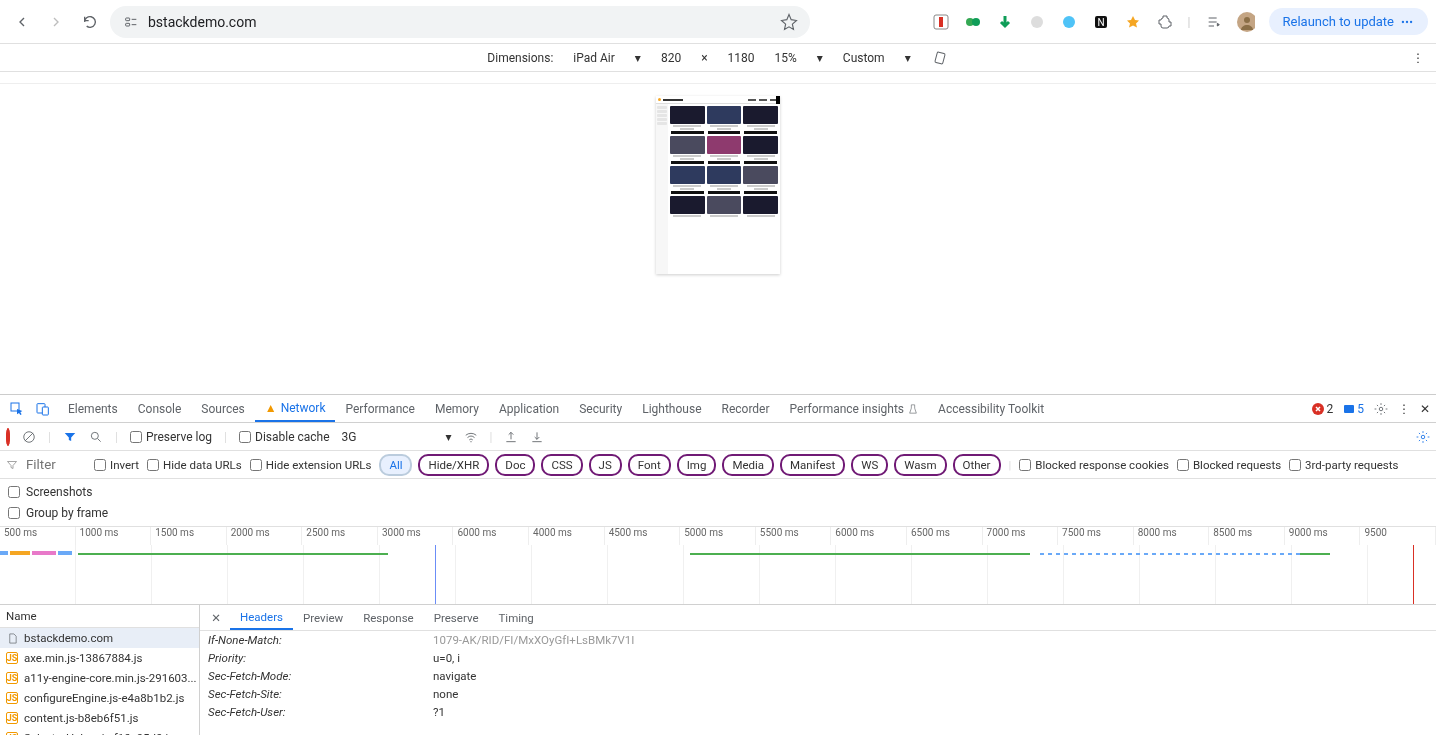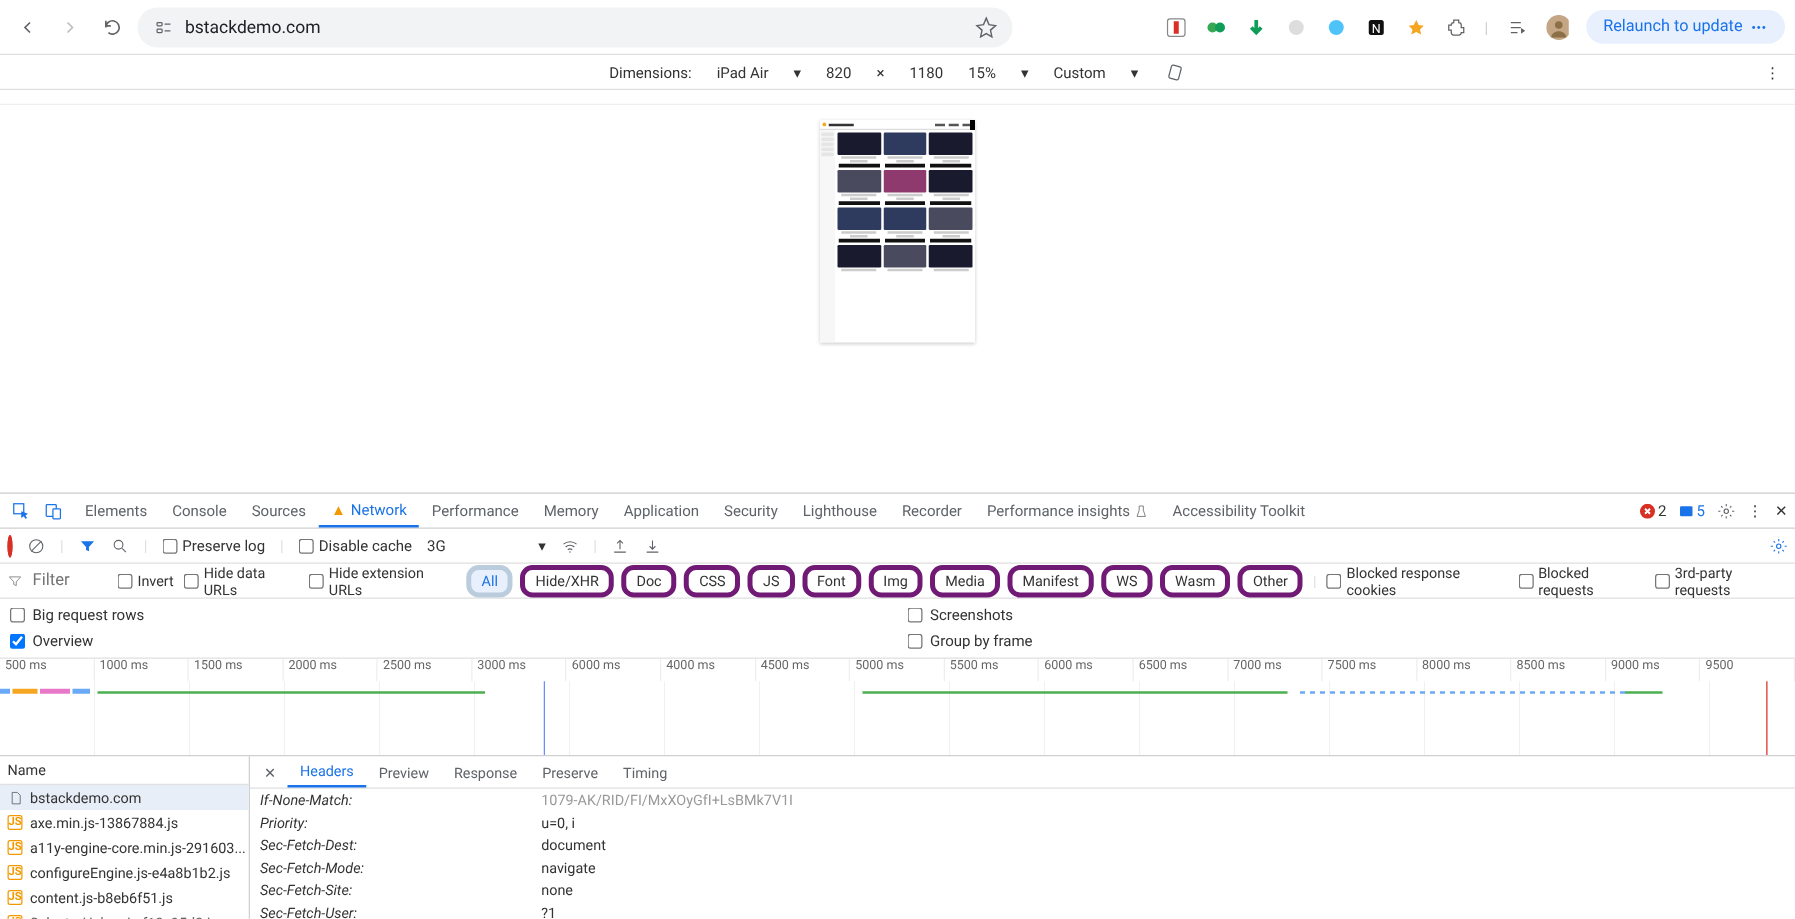--- a/index.html
+++ b/index.html
@@ -52,21 +52,21 @@
 
 .dt-controls { display: flex; align-items: center; height: 28px; border-bottom: 1px solid #e0e0e0; padding: 0 6px; gap: 12px; font-size: 12px; position: relative; }
 .rec-dot { width: 12px; height: 12px; border: 2px solid #d93025; border-radius: 50%; background: #d93025; }
 .ctrl-icon { color: #5f6368; cursor: pointer; }
 .ctrl-icon.blue { color: #1a73e8; }
 .filter-input { border: none; outline: none; width: 60px; color: #888; }
 .ctrl-check { display: flex; align-items: center; gap: 4px; }
 .gear-right { position: absolute; right: 6px; color: #1a73e8; }
 
 .dt-filters { display: flex; align-items: center; height: 28px; border-bottom: 1px solid #e0e0e0; padding: 0 6px; gap: 8px; font-size: 11.5px; flex-wrap: nowrap; }
-.pill { padding: 2px 8px; border: 4px solid #701a75; border-radius: 10px; cursor: pointer; white-space: nowrap; }
+.pill { padding: 2px 8px; border: 2px solid #701a75; border-radius: 10px; cursor: pointer; white-space: nowrap; }
 .pill.active { background: #e8f0fe; color: #1a73e8; border-color: #bcd; }
 
 .dt-opts { display: flex; height: 48px; border-bottom: 1px solid #e0e0e0; font-size: 12px; }
 .dt-opts-col { flex: 1; display: flex; flex-direction: column; justify-content: space-around; padding: 2px 8px; }
 .opt-row { display: flex; align-items: center; gap: 6px; }
 
 
 .timeline { height: 78px; border-bottom: 1px solid #d0d0d0; position: relative; overflow: hidden; }
 .tl-ticks { display: flex; height: 18px; font-size: 10px; color: #666; }
 .tl-tick { flex: 1; border-right: 1px solid #eee; padding-left: 4px; }
@@ -400,21 +400,21 @@
     <span style="color:#ddd">|</span>
     <label class="ctrl-check">
         <input type="checkbox" style="">
         <span>Preserve log</span>
       </label>
     <span style="color:#ddd">|</span>
     <label class="ctrl-check">
         <input type="checkbox" style="">
         <span>Disable cache</span>
       </label>
-    <span style="display:flex;align-items:flex-end;gap:14px">
+    <span style="display:flex;align-items:flex-end;gap:29px">
         <span>3G</span>
         <span style="margin-left:60px">▾</span>
       </span>
     <span class="ctrl-icon">
         <svg width="14" height="14" viewBox="0 0 24 24">
           <path d="M3 9a14 14 0 0 1 18 0M6 13a9 9 0 0 1 12 0M9 17a4 4 0 0 1 6 0" fill="none" stroke="#5f6368" stroke-width="1.5"></path>
           <circle cx="12" cy="20" r="1" fill="#5f6368"></circle>
         </svg>
       </span>
     <span style="color:#ddd">|</span>
@@ -478,30 +478,20 @@
         <input type="checkbox" style="">
         <span>Blocked requests</span>
       </label>
     <label class="ctrl-check">
         <input type="checkbox" style="">
         <span>3rd-party requests</span>
       </label>
   </div>
 
   <div class="dt-opts">
-    <div class="dt-opts-col">
-      <label class="opt-row">
-          <input type="checkbox" style="">
-          <span>Big request rows</span>
-        </label>
-      <label class="opt-row">
-          <input type="checkbox" checked="" style="">
-          <span>Overview</span>
-        </label>
-    </div>
     <div class="dt-opts-col">
       <label class="opt-row">
           <input type="checkbox" style="">
           <span>Screenshots</span>
         </label>
       <label class="opt-row">
           <input type="checkbox" style="">
           <span>Group by frame</span>
         </label>
     </div>
@@ -592,24 +582,20 @@
       <div class="headers-body">
         <div class="hrow" style="color:#999">
             <div class="hkey">If-None-Match:</div>
             <div class="hval" style="color:#999">1079-AK/RID/FI/MxXOyGfI+LsBMk7V1I</div>
           </div>
         <div class="hrow">
             <div class="hkey">Priority:</div>
             <div class="hval">u=0, i</div>
           </div>
         <div class="hrow">
-            <div class="hkey">Sec-Fetch-Dest:</div>
-            <div class="hval">document</div>
-          </div>
-        <div class="hrow">
             <div class="hkey">Sec-Fetch-Mode:</div>
             <div class="hval">navigate</div>
           </div>
         <div class="hrow">
             <div class="hkey">Sec-Fetch-Site:</div>
             <div class="hval">none</div>
           </div>
         <div class="hrow">
             <div class="hkey">Sec-Fetch-User:</div>
             <div class="hval">?1</div>

